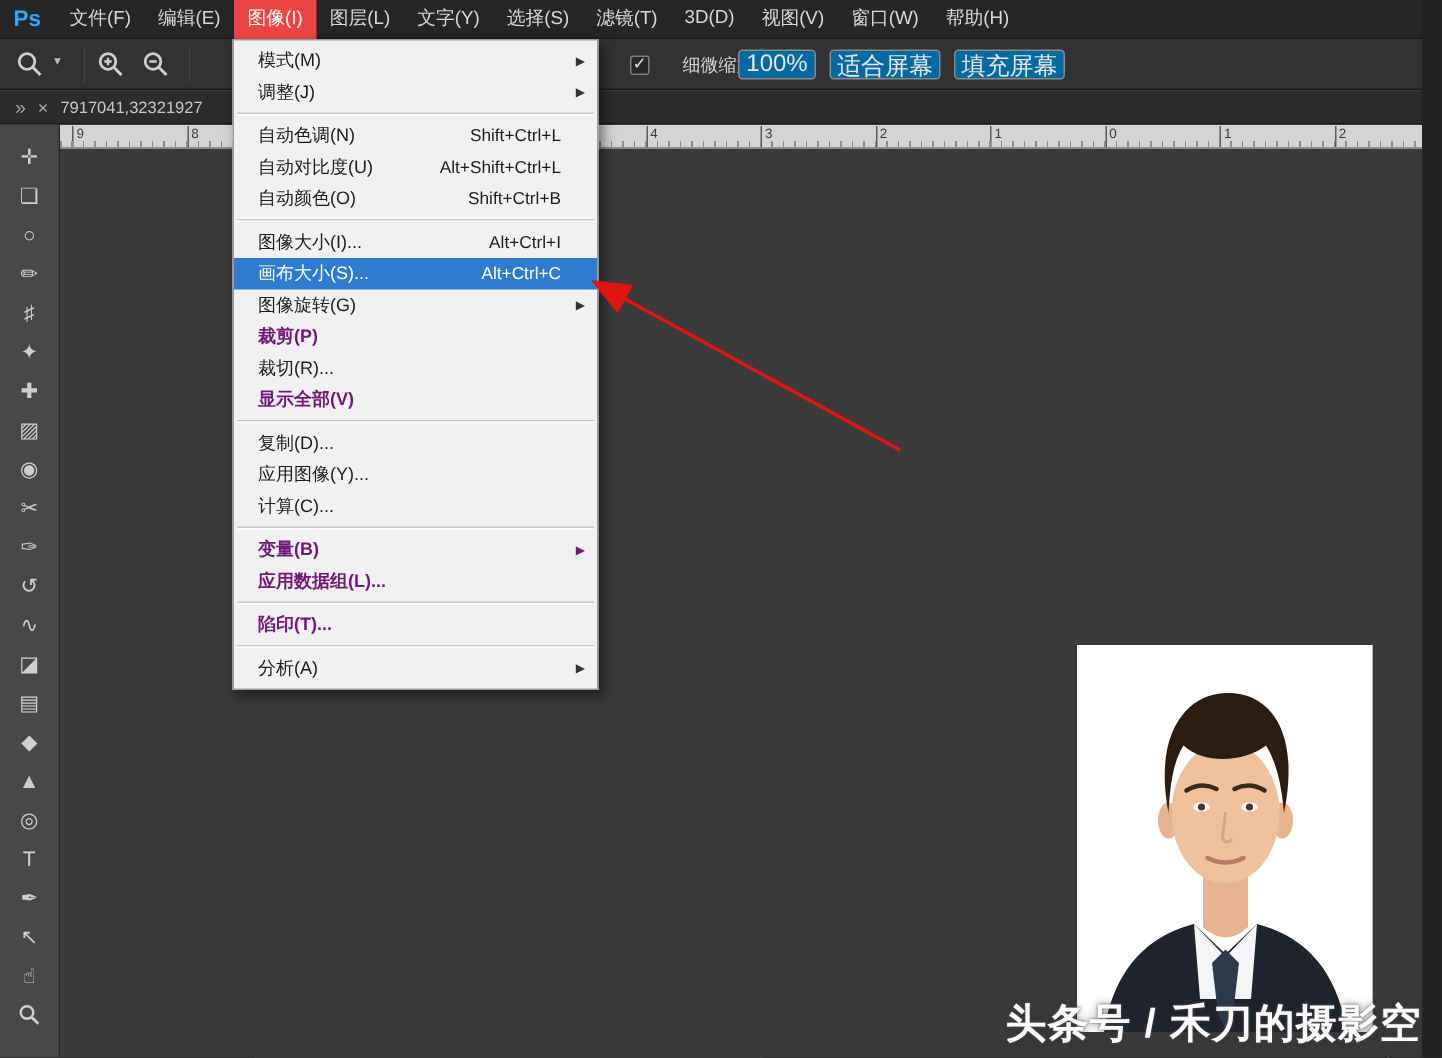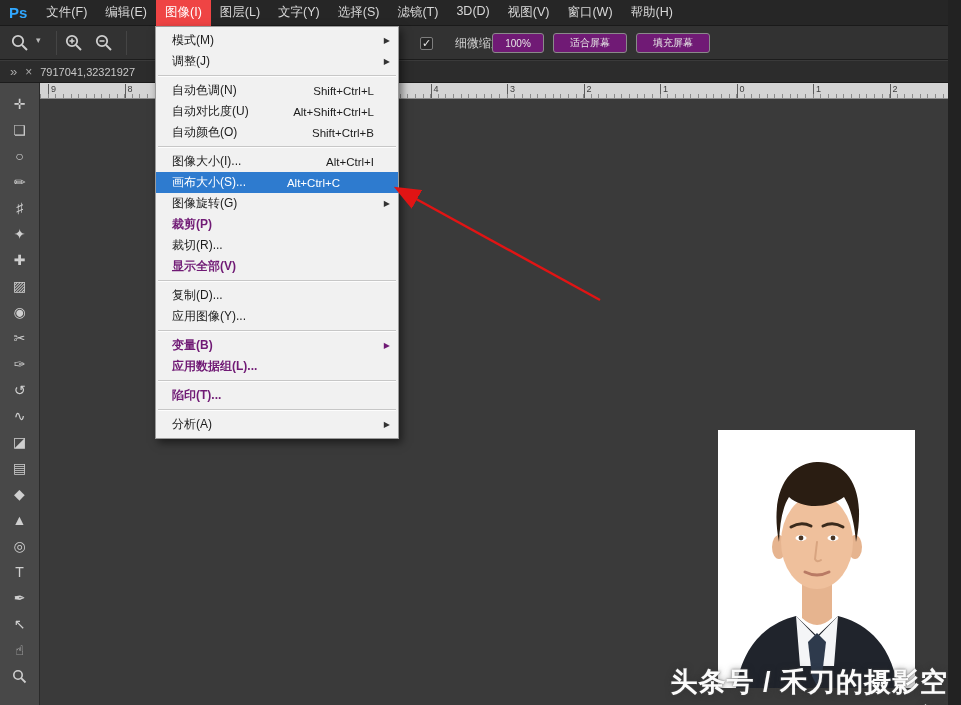--- a/index.html
+++ b/index.html
@@ -19,22 +19,22 @@
                 border-bottom:1px solid #1c1c1c; z-index:5; }
   .opt-zoom-preset { position:absolute; left:10px; top:7px; width:22px; height:20px; }
   .opt-caret { position:absolute; left:36px; top:9px; color:#bbb; font-size:9px; }
   .vsep { position:absolute; top:5px; width:1px; height:24px; background:#1f1f1f; border-right:1px solid #454545; }
   .icon-btn { position:absolute; top:6px; width:24px; height:22px; background:transparent; border:none; cursor:pointer; }
   .chk-wrap { position:absolute; left:420px; top:9px; display:flex; align-items:center; gap:22px; }
   .checkbox { width:13px; height:13px; background:#262626; border:1px solid #7d7d7d; border-radius:2px;
               color:#e8e8e8; font-size:11px; line-height:11px; text-align:center; }
   .checkbox.checked::after { content:"✓"; }
   .chk-label { color:#d6d6d6; font-size:12px; }
-  .ps-btn { position:absolute; top:7px; height:20px; background:#701a75; border:1px solid #8a8a8a;
-            border-radius:3px; color:#e6e6e6; font-size:10px; cursor:pointer;
+  .ps-btn { position:absolute; top:7px; height:20px; background:#0369a1; border:1px solid #8a8a8a;
+            border-radius:3px; color:#e6e6e6; font-size:16px; cursor:pointer;
             font-family:"Liberation Sans","DejaVu Sans",sans-serif;text-align:center; }
 
   
   .tabrow { position:absolute; top:61px; left:0; right:0; height:22px; background:#2c2c2c;
             border-bottom:1px solid #1c1c1c; display:flex; align-items:center; z-index:4; }
   .tab-chevrons { color:#a9a9a9; font-size:13px; padding:0 6px 0 10px; }
   .tab-close { color:#a9a9a9; font-size:12px; padding:0 8px 0 2px; cursor:pointer; }
   .tab-title { color:#c8c8c8; font-size:11px; }
 
   
@@ -56,21 +56,21 @@
   .photo { position:absolute; left:678px; top:331px; width:197px; height:258px; background:#fff; }
 
   
   .dropdown { position:absolute; top:26px; left:155px; width:244px; background:#f1f1f1;
               border:1px solid #9b9b9b; box-shadow:3px 4px 8px rgba(0,0,0,.5); padding:3px 0; z-index:50; }
   .mi { height:21px; display:flex; align-items:center; padding:0 8px 0 16px; font-size:12px; color:#1c1c1c; cursor:default; }
   .mi .lbl { white-space:nowrap; }
   .mi .sc  { margin-left:auto; padding-right:6px; font-size:11.5px; color:#1c1c1c; }
   .mi .sub { width:10px; text-align:right; font-size:8px; color:#333; }
   .mi.disabled, .mi.disabled .sc, .mi.disabled .sub { color:#701a75;font-weight:bold; }
-  .mi.highlighted { background:var(--menu-highlight); color:#fff;gap:34px; }
+  .mi.highlighted { background:var(--menu-highlight); color:#fff; }
   .mi.highlighted .sc, .mi.highlighted .sub { color:#fff; }
   .msep { height:0; border-top:1px solid #c7c7c7; border-bottom:1px solid #fdfdfd; margin:3px 2px; }
 
   
   .arrow-overlay { position:absolute; inset:0; width:961px; height:705px; z-index:60; pointer-events:none; }
   .arrow-overlay line { stroke:var(--arrow); stroke-width:2.4px; }
   .arrow-overlay marker path { fill:var(--arrow); }
 
   
   .watermark { position:absolute; left:646px; top:664px; z-index:70; font-size:27px; font-weight:bold;
@@ -283,20 +283,25 @@
       <div class="mi">
         <span class="lbl">复制(D)...</span>
         <span class="sc"></span>
         <span class="sub"></span>
       </div>
       <div class="mi">
         <span class="lbl">应用图像(Y)...</span>
         <span class="sc"></span>
         <span class="sub"></span>
       </div>
+      <div class="mi">
+        <span class="lbl">计算(C)...</span>
+        <span class="sc"></span>
+        <span class="sub"></span>
+      </div>
       <div class="msep"></div>
       <div class="mi disabled">
         <span class="lbl">变量(B)</span>
         <span class="sc"></span>
         <span class="sub">▶</span>
       </div>
       <div class="mi disabled">
         <span class="lbl">应用数据组(L)...</span>
         <span class="sc"></span>
         <span class="sub"></span>

